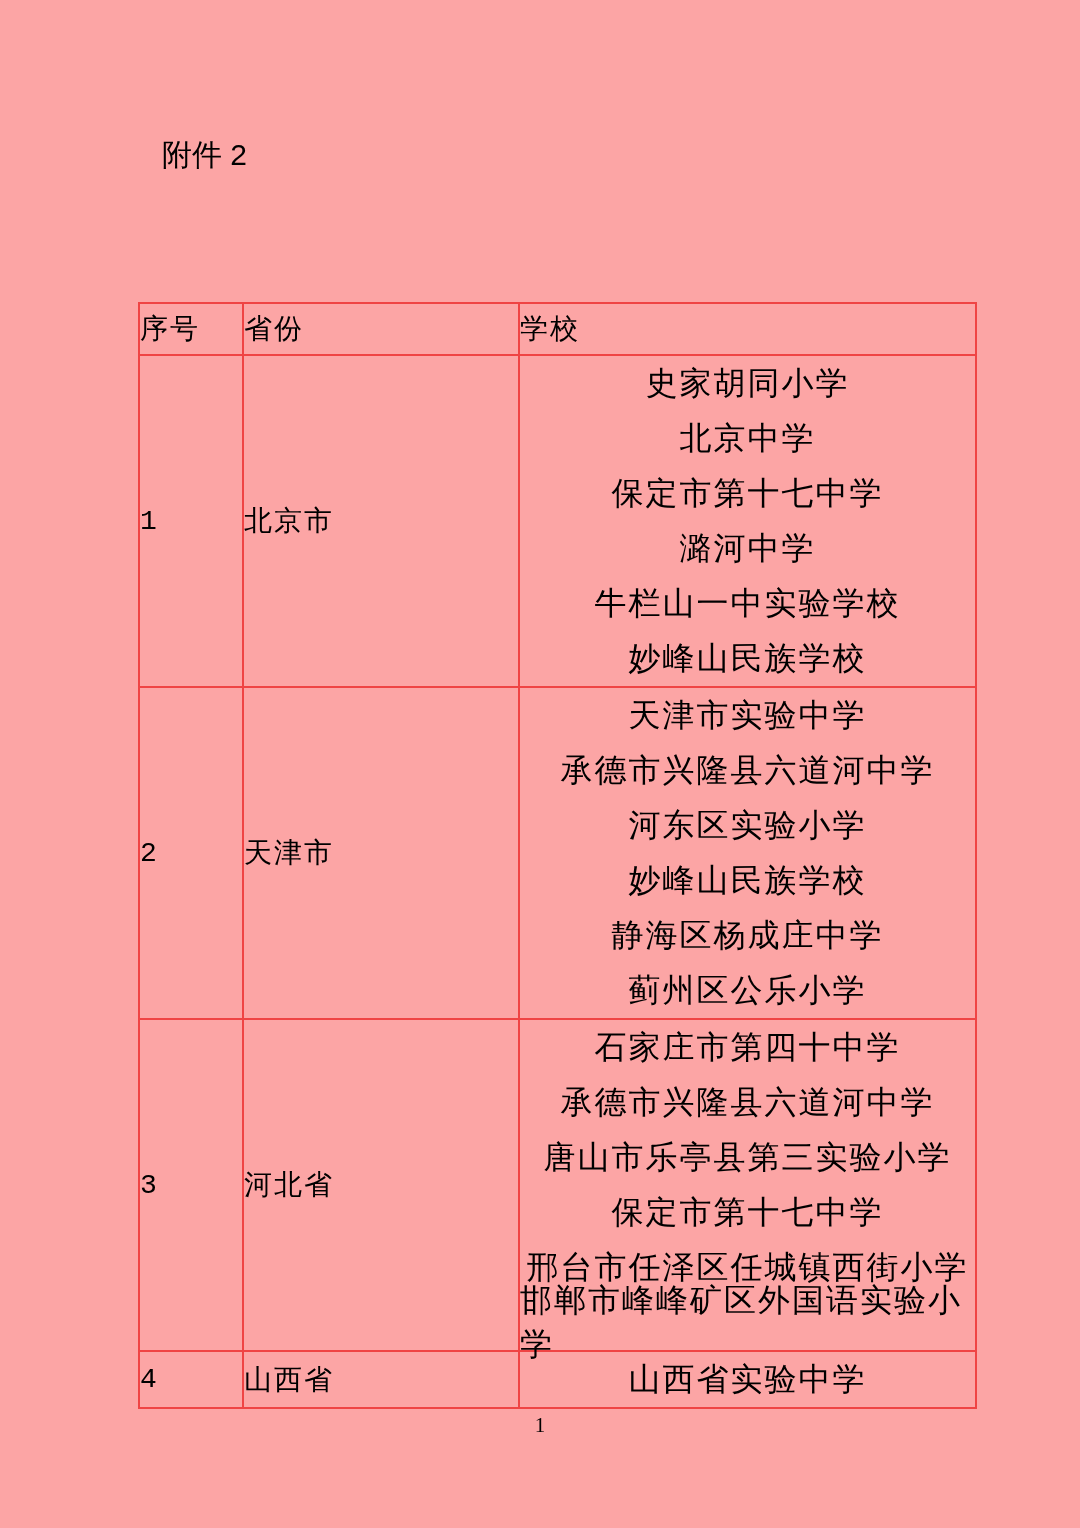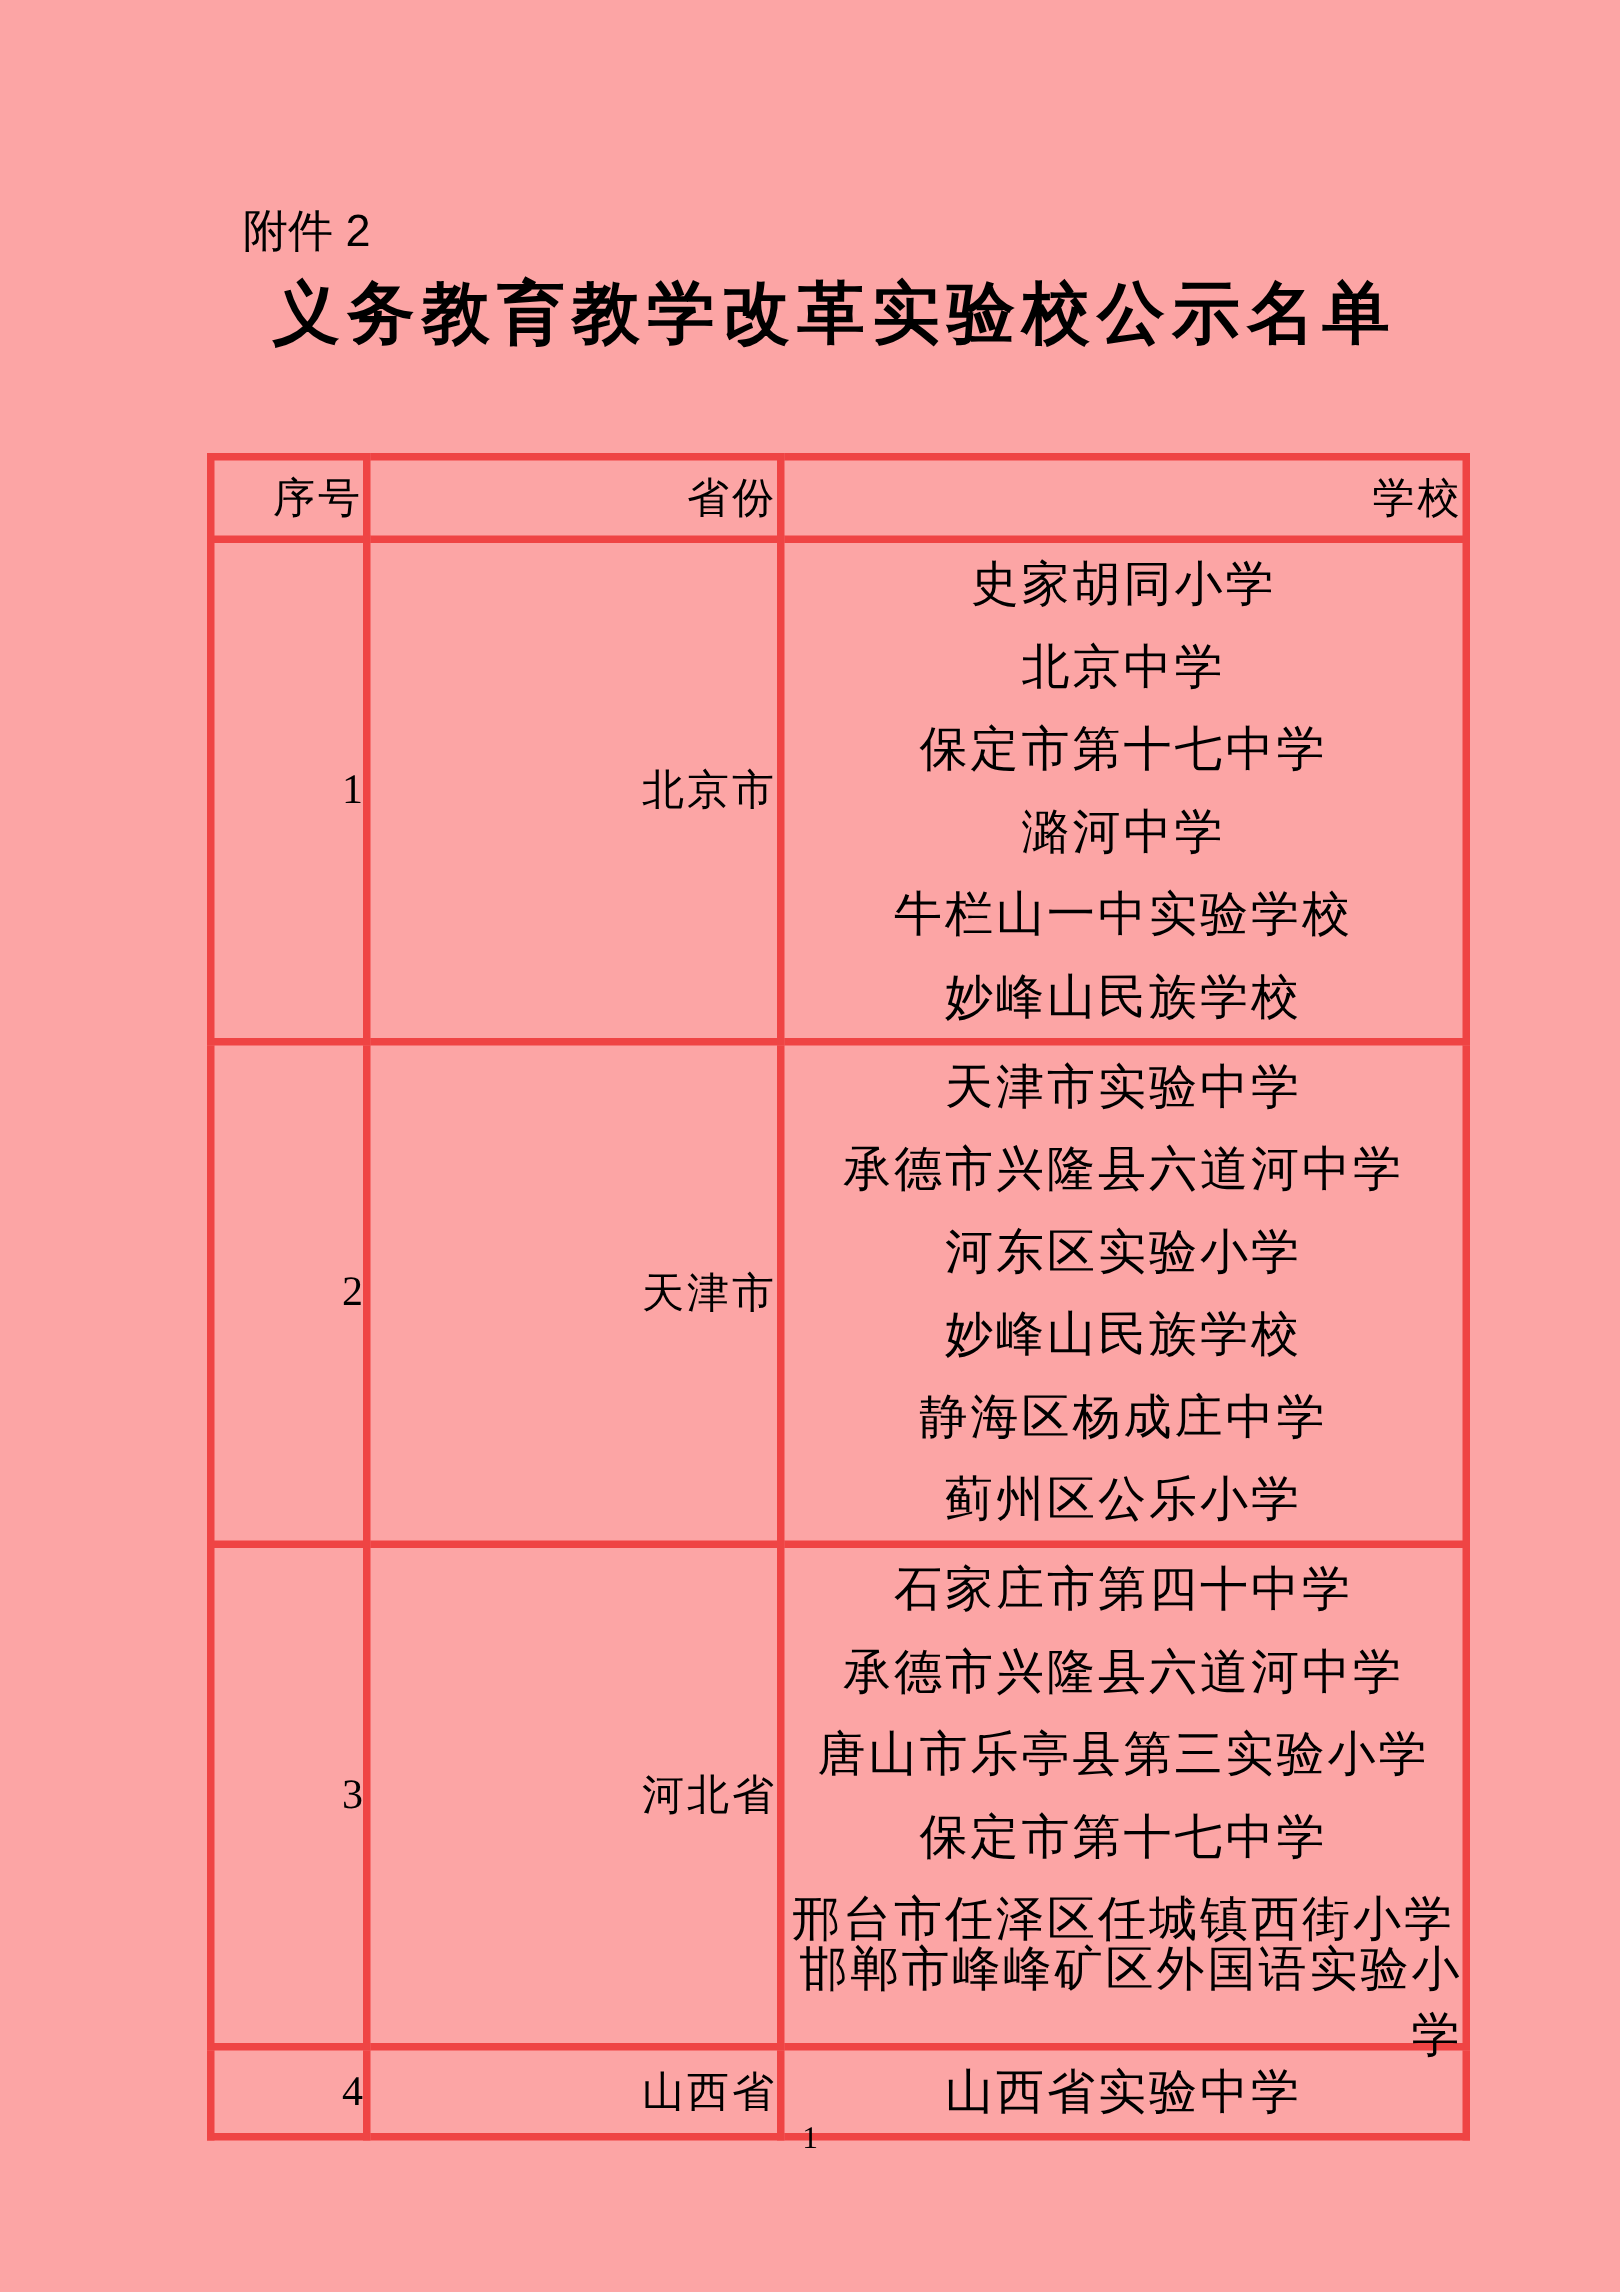--- a/index.html
+++ b/index.html
@@ -43,26 +43,27 @@
   table.main-table {
     position: absolute;
     left: 138px;
     top: 302px;
     width: 837px;
     border-collapse: collapse;
     table-layout: fixed;
     border: 2px solid #000;
   }
   .main-table td {
-    border: 5px solid #ef4444;
-    text-align: right;
+    border: 2px solid #ef4444;
+    text-align: left;
     vertical-align: middle;
     padding: 0;
     font-size: 28px;
     color: #000;
+    font-family: Liberation Mono, monospace;
   }
   .main-table thead td {
     height: 50px;
     letter-spacing: 2px;
   }
   .index-cell {
     font-family: "Liberation Serif", "DejaVu Serif", serif;
     font-size: 28px;
   }
   .province-cell {
@@ -89,21 +90,20 @@
     color: #000;
   }
 </style>
 </head>
 <body>
 
 <div class="page">
 
   <div class="attachment-label">附件 2</div>
 
-  <div class="doc-title">义务教育教学改革实验校公示名单</div>
 
   <table class="main-table">
     <colgroup>
       <col style="width:104px">
       <col style="width:276px">
       <col style="width:457px">
     </colgroup>
     <thead>
       <tr>
         <td>序号</td>

